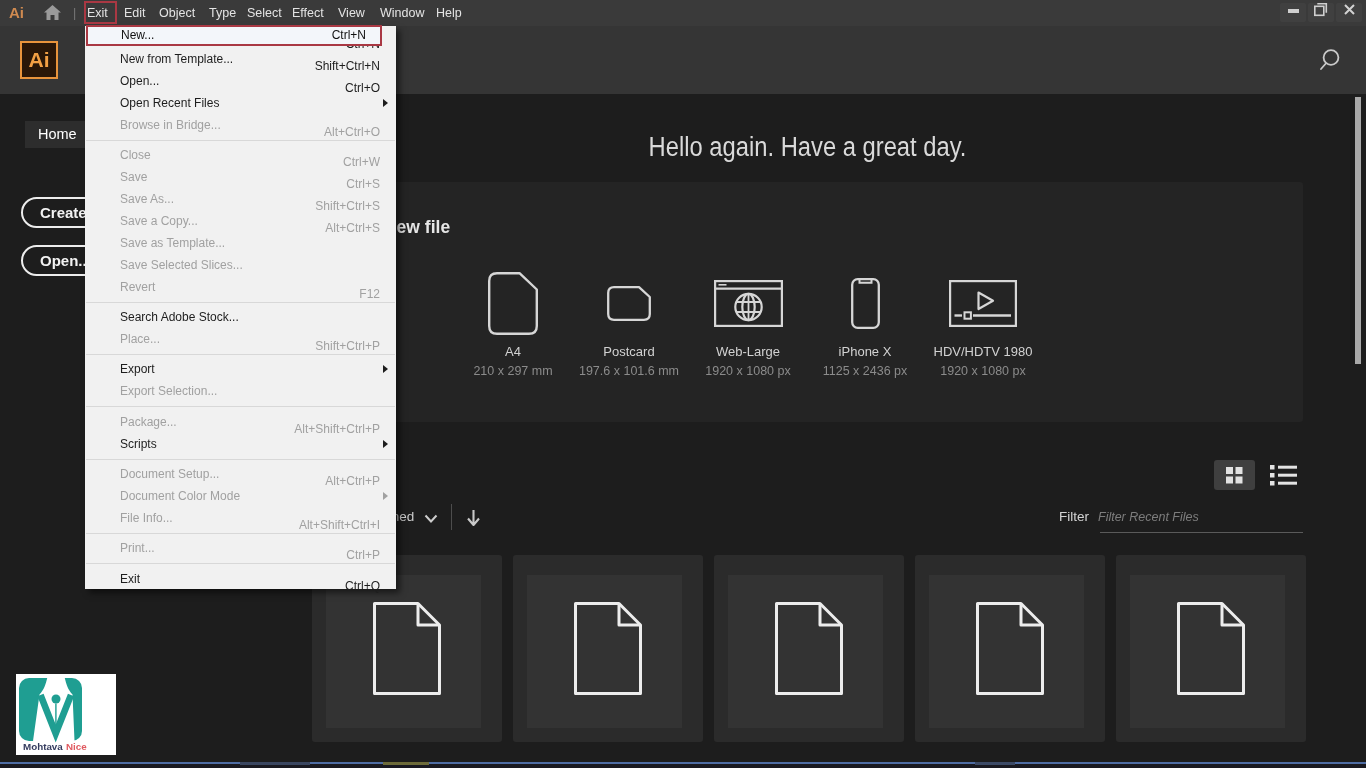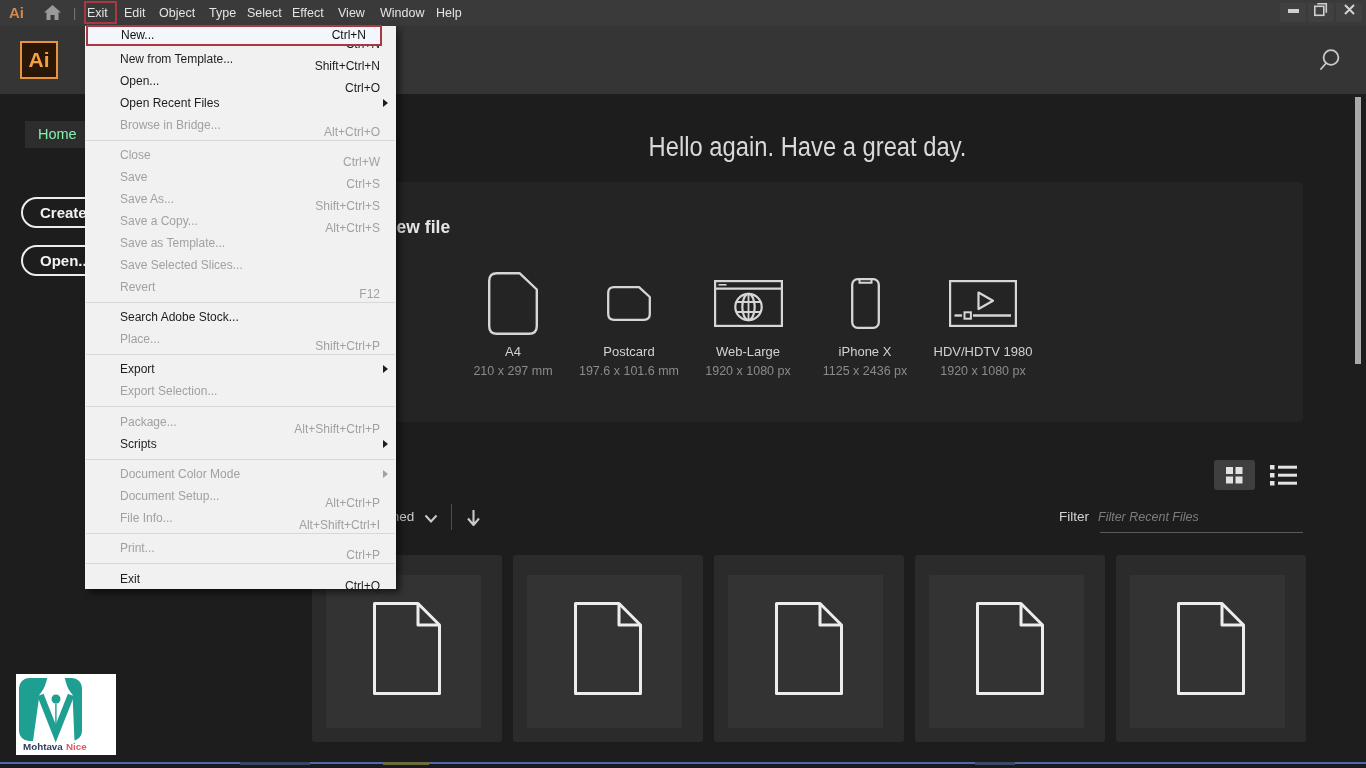--- a/index.html
+++ b/index.html
@@ -12,21 +12,21 @@
   #titlebar { position:absolute; left:0; top:0; width:1366px; height:26px; background:#3a3a3a; }
   .mb { position:absolute; top:0; height:26px; line-height:26px; color:#e4e4e4; font-size:12.5px; }
   #ailogo-small { position:absolute; left:9px; top:3px; color:#cf8a50; font-size:15px; font-weight:bold; line-height:20px; }
   #winbtns .wb { position:absolute; top:3px; width:26px; height:19px; border-radius:2px; background:#404040; }
 
   
   #band { position:absolute; left:0; top:26px; width:1366px; height:68px; background:#353535; }
   #ailogo-big { position:absolute; left:20px; top:41px; width:38px; height:38px; background:#2a1708; border:2px solid #e9943c; color:#f3a044; font-size:21px; font-weight:bold; text-align:center; line-height:34px; }
 
   
-  #hometab { position:absolute; left:25px; top:121px; width:75px; height:27px; background:#2d2d2d; color:#86efac; font-size:14.5px; font-weight:normal; line-height:27px; padding-left:13px; }
+  #hometab { position:absolute; left:25px; top:121px; width:75px; height:27px; background:#2d2d2d; color:#ffffff; font-size:14.5px; font-weight:normal; line-height:27px; padding-left:13px; }
   .pill { position:absolute; left:21px; height:31px; border:2px solid #ededed; border-radius:16px; color:#f2f2f2; font-size:15px; font-weight:bold; line-height:27px; padding-left:17px; }
 
   
   #hello { position:absolute; left:500px; top:132px; width:615px; text-align:center; color:#d9d9d9; font-size:27px; font-weight:normal; transform:scaleX(0.88); transform-origin:50% 50%; }
 
   
   #card { position:absolute; left:312px; top:182px; width:991px; height:240px; background:#242424; border-radius:3px; }
   #cardtitle { position:absolute; left:0; top:35px; width:991px; color:#e6e6e6; font-size:17.5px; font-weight:bold; }
   .tmpl { position:absolute; top:0; width:118px; height:240px; }
   .ticon { position:absolute; left:0; top:88px; width:118px; height:66px; display:flex; align-items:center; justify-content:center; }
@@ -356,26 +356,26 @@
         <span class="sc">Alt+Shift+Ctrl+P</span>
       </div>
     <div class="mrow">
         <span class="lab">Scripts</span>
         <span class="arr"></span>
       </div>
     <div class="msep">
         <div></div>
       </div>
     <div class="mrow dis">
+        <span class="lab">Document Setup...</span>
+        <span class="sc">Alt+Ctrl+P</span>
+      </div>
+    <div class="mrow dis">
         <span class="lab">Document Color Mode</span>
         <span class="arr"></span>
-      </div>
-    <div class="mrow dis">
-        <span class="lab">Document Setup...</span>
-        <span class="sc">Alt+Ctrl+P</span>
       </div>
     <div class="mrow dis">
         <span class="lab">File Info...</span>
         <span class="sc">Alt+Shift+Ctrl+I</span>
       </div>
     <div class="msep">
         <div></div>
       </div>
     <div class="mrow dis">
         <span class="lab">Print...</span>

